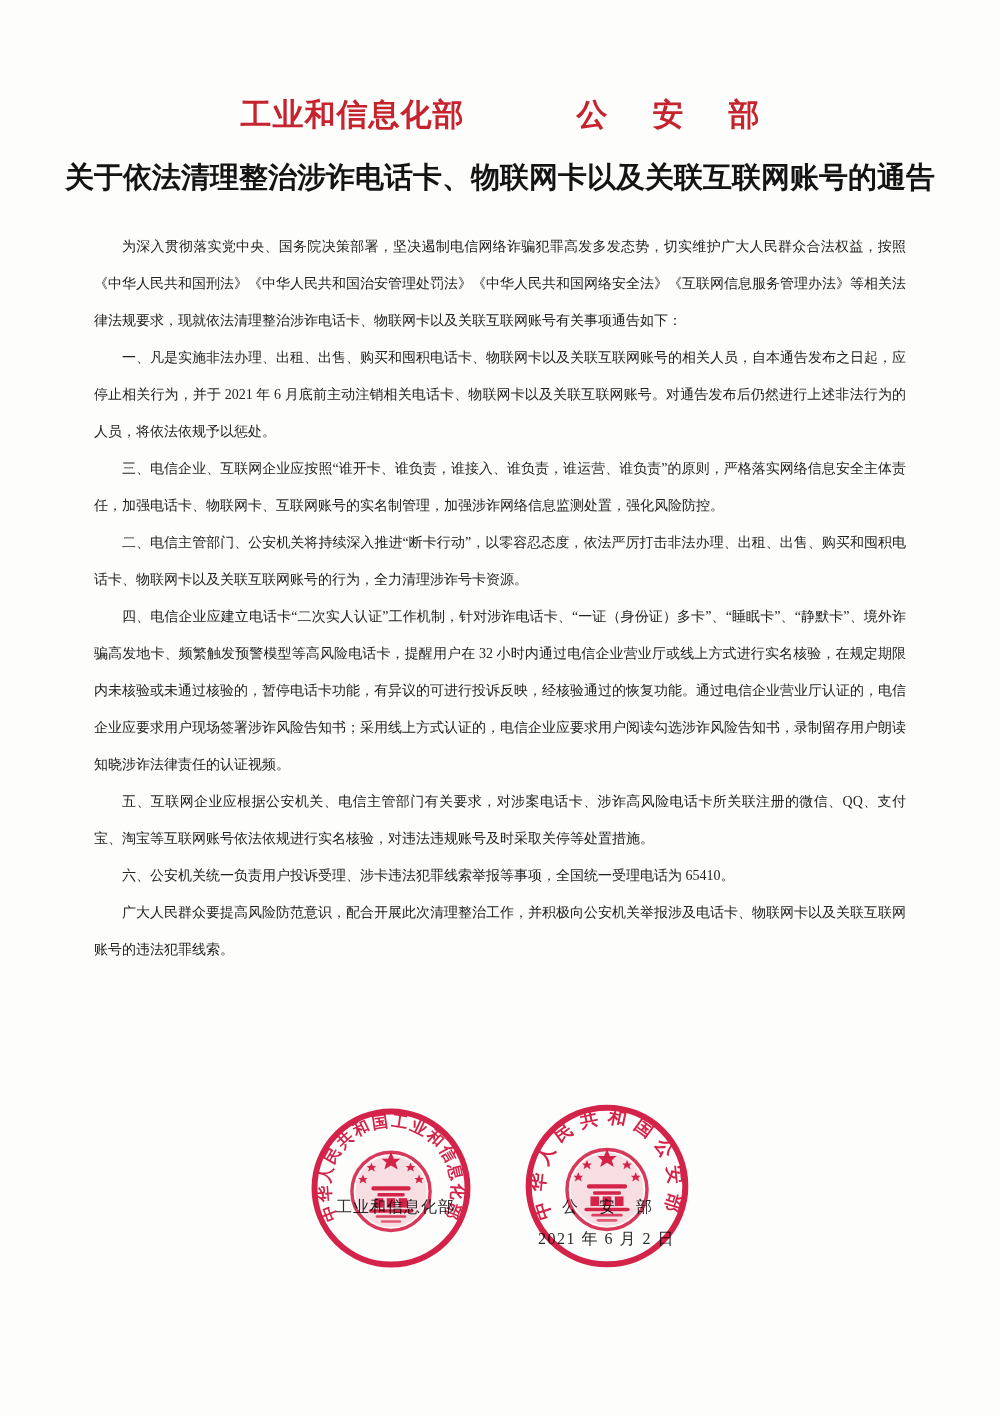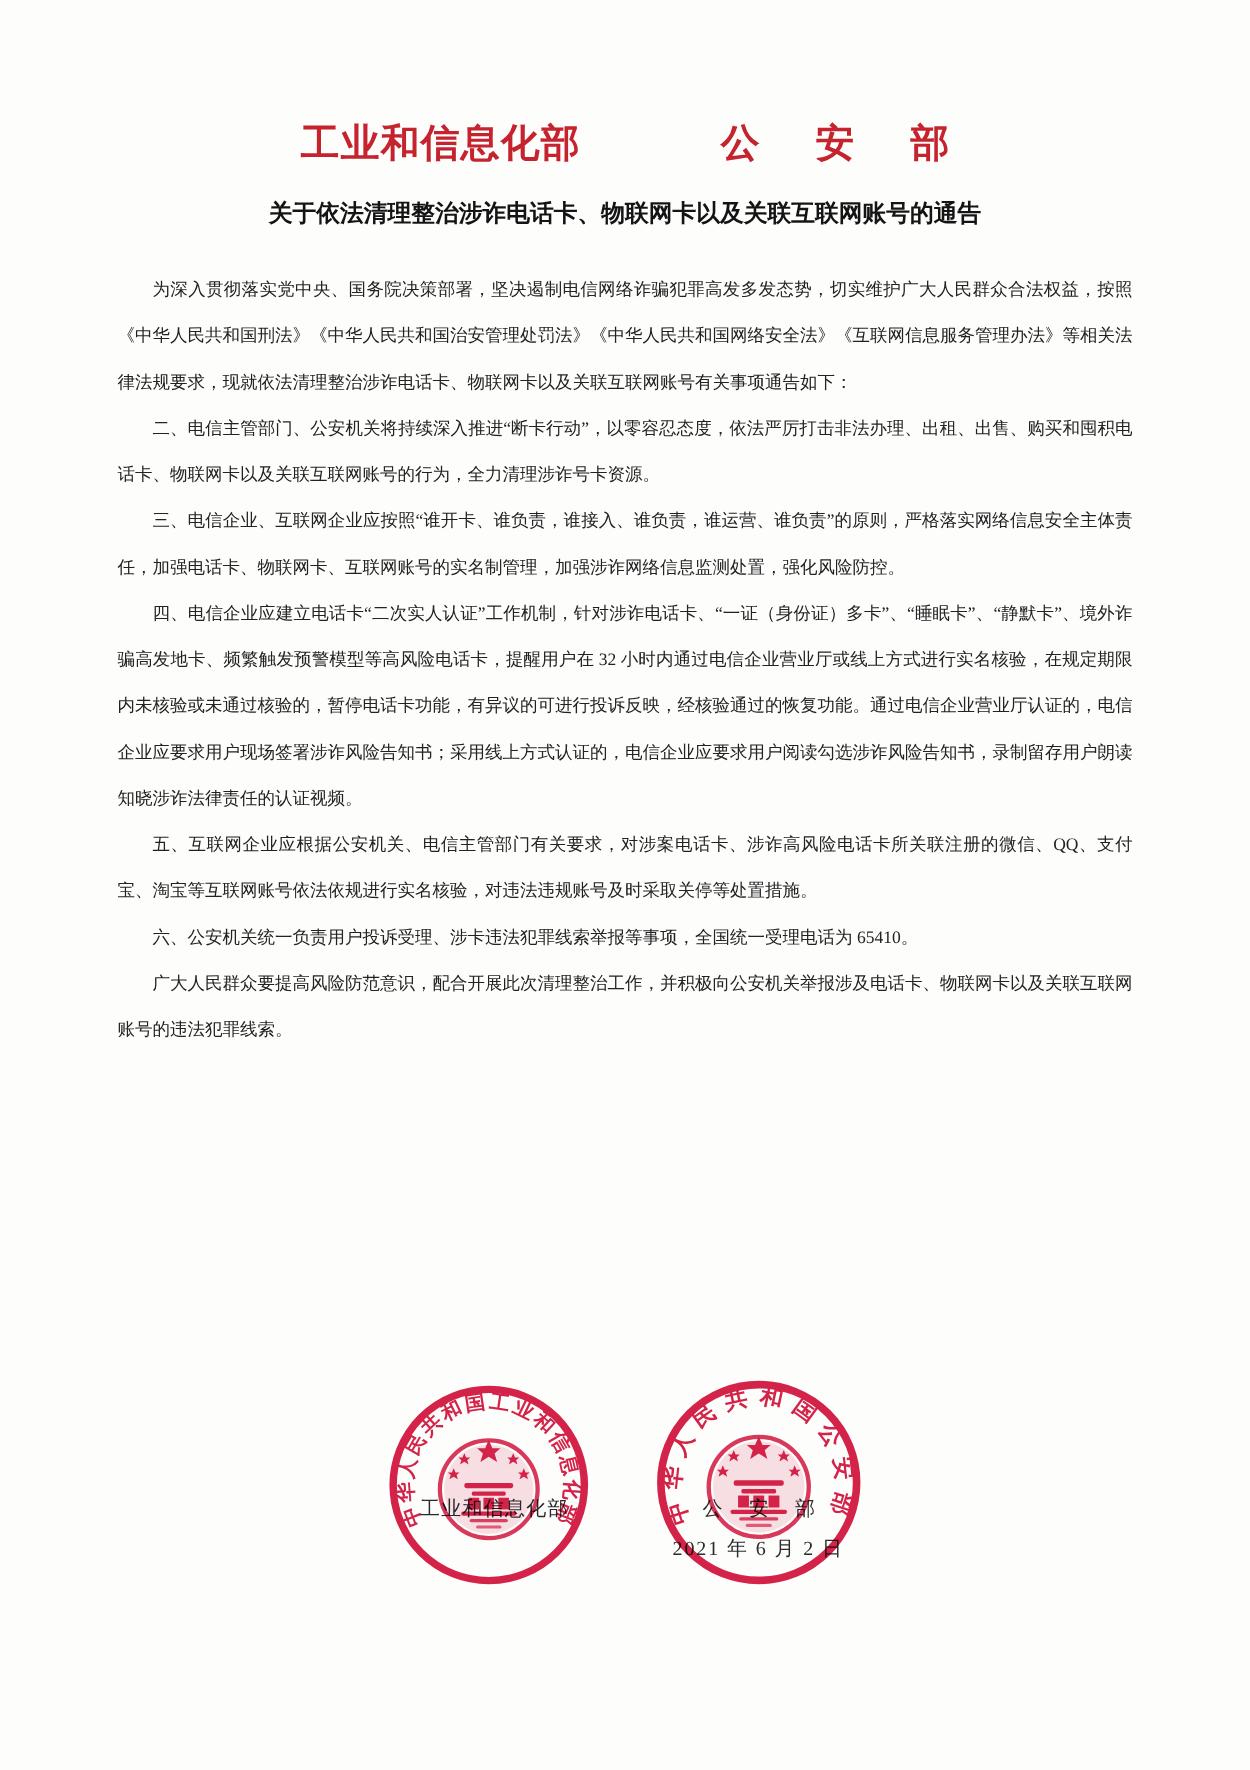--- a/index.html
+++ b/index.html
@@ -14,21 +14,21 @@
   .header{padding-top:94px;text-align:center;}
   .agency-line{
     display:flex;justify-content:center;align-items:baseline;
     gap:112px;
     font-size:31px;font-weight:bold;color:#c5242f;
     letter-spacing:1px;
   }
   .agency-right{letter-spacing:1.45em;margin-right:-1.45em;}
   .notice-title{
     margin-top:22px;
-    font-size:19px;font-weight:bold;color:#141414;
+    font-size:29px;font-weight:bold;color:#141414;
     letter-spacing:0px;
   }
   .body-text{
     width:812px;
     margin:30px auto 0 auto;
     font-size:14px;line-height:37px;
     text-align:justify;
     color:#222222;
   }
   .body-text p{margin:0;text-indent:2em;}
@@ -55,22 +55,23 @@
   <div class="header">
     <div class="agency-line">
       <span class="agency-left">工业和信息化部</span>
       <span class="agency-right">公安部</span>
     </div>
     <div class="notice-title">关于依法清理整治涉诈电话卡、物联网卡以及关联互联网账号的通告</div>
   </div>
 
   <div class="body-text">
     <p>为深入贯彻落实党中央、国务院决策部署，坚决遏制电信网络诈骗犯罪高发多发态势，切实维护广大人民群众合法权益，按照《中华人民共和国刑法》《中华人民共和国治安管理处罚法》《中华人民共和国网络安全法》《互联网信息服务管理办法》等相关法律法规要求，现就依法清理整治涉诈电话卡、物联网卡以及关联互联网账号有关事项通告如下：</p>
+    <p>一、凡是实施非法办理、出租、出售、购买和囤积电话卡、物联网卡以及关联互联网账号的相关人员，自本通告发布之日起，应停止相关行为，并于 2021 年 6 月底前主动注销相关电话卡、物联网卡以及关联互联网账号。对通告发布后仍然进行上述非法行为的人员，将依法依规予以惩处。</p>
+    <p>三、电信企业、互联网企业应按照“谁开卡、谁负责，谁接入、谁负责，谁运营、谁负责”的原则，严格落实网络信息安全主体责任，加强电话卡、物联网卡、互联网账号的实名制管理，加强涉诈网络信息监测处置，强化风险防控。</p>
     <p>二、电信主管部门、公安机关将持续深入推进“断卡行动”，以零容忍态度，依法严厉打击非法办理、出租、出售、购买和囤积电话卡、物联网卡以及关联互联网账号的行为，全力清理涉诈号卡资源。</p>
-    <p>三、电信企业、互联网企业应按照“谁开卡、谁负责，谁接入、谁负责，谁运营、谁负责”的原则，严格落实网络信息安全主体责任，加强电话卡、物联网卡、互联网账号的实名制管理，加强涉诈网络信息监测处置，强化风险防控。</p>
     <p>四、电信企业应建立电话卡“二次实人认证”工作机制，针对涉诈电话卡、“一证（身份证）多卡”、“睡眠卡”、“静默卡”、境外诈骗高发地卡、频繁触发预警模型等高风险电话卡，提醒用户在 32 小时内通过电信企业营业厅或线上方式进行实名核验，在规定期限内未核验或未通过核验的，暂停电话卡功能，有异议的可进行投诉反映，经核验通过的恢复功能。通过电信企业营业厅认证的，电信企业应要求用户现场签署涉诈风险告知书；采用线上方式认证的，电信企业应要求用户阅读勾选涉诈风险告知书，录制留存用户朗读知晓涉诈法律责任的认证视频。</p>
     <p>五、互联网企业应根据公安机关、电信主管部门有关要求，对涉案电话卡、涉诈高风险电话卡所关联注册的微信、QQ、支付宝、淘宝等互联网账号依法依规进行实名核验，对违法违规账号及时采取关停等处置措施。</p>
     <p>六、公安机关统一负责用户投诉受理、涉卡违法犯罪线索举报等事项，全国统一受理电话为 65410。</p>
     <p>广大人民群众要提高风险防范意识，配合开展此次清理整治工作，并积极向公安机关举报涉及电话卡、物联网卡以及关联互联网账号的违法犯罪线索。</p>
   </div>
 
   <div class="seal-zone">
 
     <div class="printed-black printed-name-1">工业和信息化部</div>
     <div class="printed-black printed-name-2">公安部</div>

